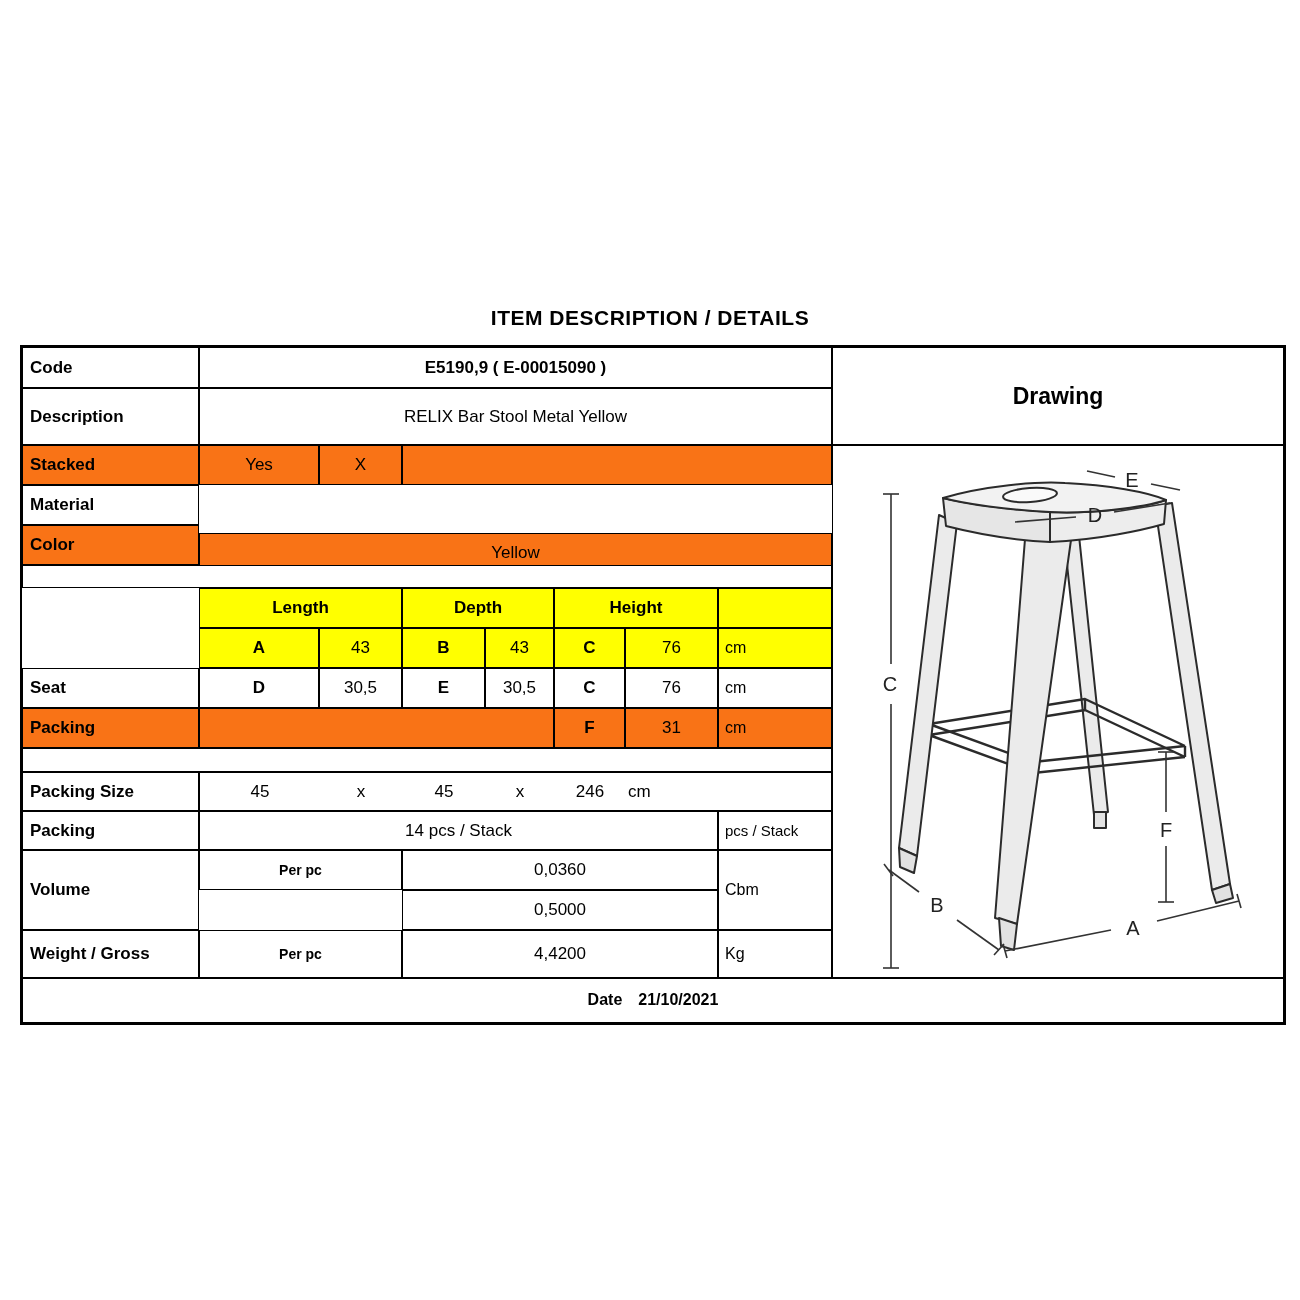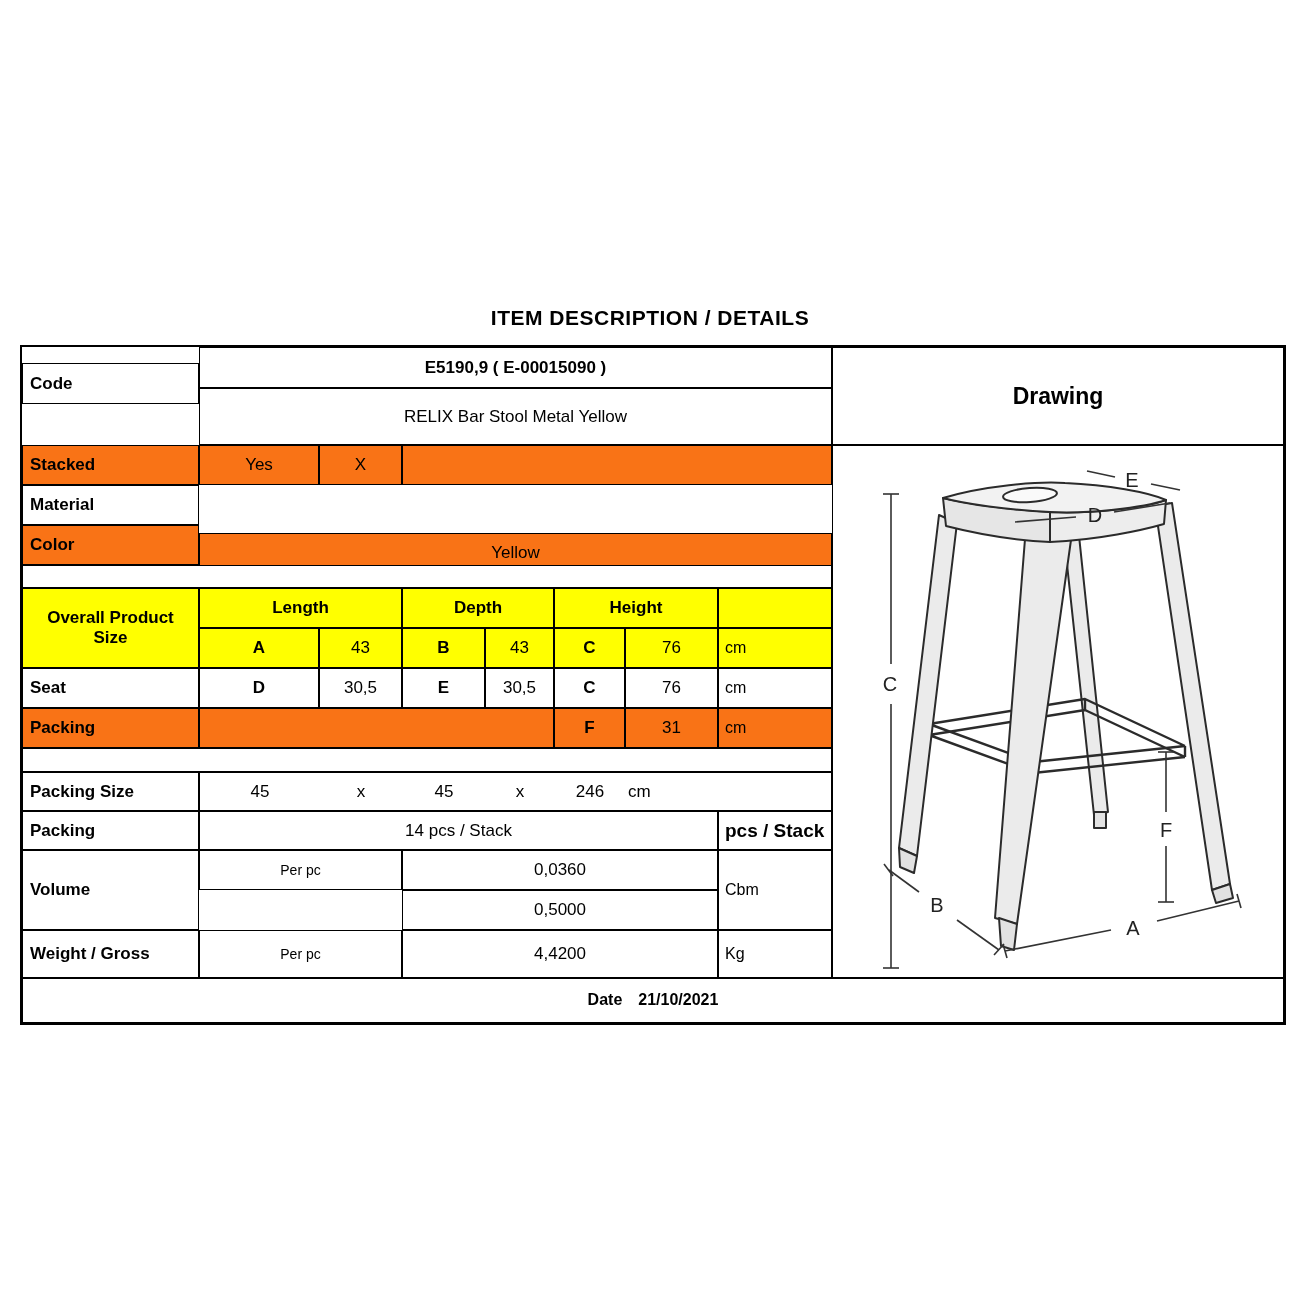--- a/index.html
+++ b/index.html
@@ -9,56 +9,56 @@
              font-size:21px;font-weight:bold;letter-spacing:.5px;}
   #spec-table{position:absolute;left:20px;top:345px;width:1262px;height:676px;
               border:2px solid #000;box-sizing:content-box;}
   .cell{position:absolute;border:1px solid #000;box-sizing:border-box;
         display:flex;align-items:center;justify-content:center;
         font-size:17px;line-height:1.15;background:#fff;overflow:hidden;}
   .lbl{justify-content:flex-start;padding-left:7px;font-weight:bold;}
   .ctr{justify-content:center;text-align:center;}
   .bold{font-weight:bold;}
   .unit{justify-content:flex-start;padding-left:6px;font-size:16px;}
-  .small{font-size:14px;font-weight:normal;}
+  .small{font-size:14px;font-weight:bold;}
   .gray{background:#f97316;}
   .yellow{background:#ffff00;}
   .psv{position:absolute;top:0;height:100%;width:50px;display:flex;
        align-items:center;justify-content:center;}
   #date-row span{font-weight:bold;font-size:16px;}
   #date-row{gap:16px;}
   svg text{font-family:"Liberation Sans","DejaVu Sans",sans-serif;font-size:20px;fill:#222;}
 </style>
 </head>
 <body>
 
 <div id="page">
 
   <div id="doc-title">ITEM DESCRIPTION / DETAILS</div>
 
   <div id="spec-table">
 
-    <div class="cell lbl" style="left:0;top:16px;width:177px;height:41px">Code</div>
+    <div class="cell lbl" style="left:0;top:0;width:177px;height:41px">Code</div>
     <div class="cell ctr bold" style="left:177px;top:0;width:633px;height:41px">E5190,9  ( E-00015090 )</div>
 
+    <div class="cell lbl" style="left:0;top:41px;width:177px;height:57px">Description</div>
     <div class="cell ctr" style="left:177px;top:41px;width:633px;height:57px">RELIX Bar Stool Metal Yellow</div>
 
     <div class="cell lbl gray" style="left:0;top:98px;width:177px;height:40px">Stacked</div>
     <div class="cell ctr gray" style="left:177px;top:98px;width:120px;height:40px">Yes</div>
     <div class="cell ctr gray" style="left:297px;top:98px;width:83px;height:40px">X</div>
     <div class="cell gray" style="left:380px;top:98px;width:430px;height:40px"></div>
 
     <div class="cell lbl" style="left:0;top:138px;width:177px;height:40px">Material</div>
 
     <div class="cell lbl gray" style="left:0;top:178px;width:177px;height:40px">Color</div>
     <div class="cell ctr gray" style="left:177px;top:186px;width:633px;height:40px">Yellow</div>
 
     <div class="cell" style="left:0;top:218px;width:810px;height:23px"></div>
 
-    <div class="cell ctr bold yellow" style="left:0;top:241px;width:177px;height:80px;padding:0 6px">Overall Product Size</div>
     <div class="cell ctr bold yellow" style="left:177px;top:241px;width:203px;height:40px">Length</div>
     <div class="cell ctr bold yellow" style="left:380px;top:241px;width:152px;height:40px">Depth</div>
     <div class="cell ctr bold yellow" style="left:532px;top:241px;width:164px;height:40px">Height</div>
     <div class="cell yellow" style="left:696px;top:241px;width:114px;height:40px"></div>
 
     <div class="cell ctr bold yellow" style="left:177px;top:281px;width:120px;height:40px">A</div>
     <div class="cell ctr yellow" style="left:297px;top:281px;width:83px;height:40px">43</div>
     <div class="cell ctr bold yellow" style="left:380px;top:281px;width:83px;height:40px">B</div>
     <div class="cell ctr yellow" style="left:463px;top:281px;width:69px;height:40px">43</div>
     <div class="cell ctr bold yellow" style="left:532px;top:281px;width:71px;height:40px">C</div>
@@ -87,21 +87,21 @@
       <span class="psv" style="left:35px">45</span>
       <span class="psv" style="left:136px">x</span>
       <span class="psv" style="left:219px">45</span>
       <span class="psv" style="left:295px">x</span>
       <span class="psv" style="left:365px">246</span>
       <span class="psv" style="left:428px;justify-content:flex-start">cm</span>
     </div>
 
     <div class="cell lbl" style="left:0;top:464px;width:177px;height:39px">Packing</div>
     <div class="cell ctr" style="left:177px;top:464px;width:519px;height:39px">14 pcs / Stack</div>
-    <div class="cell unit" style="left:696px;top:464px;width:114px;height:39px;font-weight:bold;font-size:19px">pcs / Stack</div>
+    <div class="cell unit" style="left:696px;top:464px;width:114px;height:39px;font-weight:normal;font-size:15px">pcs / Stack</div>
 
     <div class="cell lbl" style="left:0;top:503px;width:177px;height:80px">Volume</div>
     <div class="cell ctr small" style="left:177px;top:503px;width:203px;height:40px">Per pc</div>
     <div class="cell ctr" style="left:380px;top:503px;width:316px;height:40px">0,0360</div>
     <div class="cell unit" style="left:696px;top:503px;width:114px;height:80px">Cbm</div>
     <div class="cell ctr" style="left:380px;top:543px;width:316px;height:40px">0,5000</div>
 
     <div class="cell lbl" style="left:0;top:583px;width:177px;height:48px">Weight / Gross</div>
     <div class="cell ctr small" style="left:177px;top:583px;width:203px;height:48px">Per pc</div>
     <div class="cell ctr" style="left:380px;top:583px;width:316px;height:48px">4,4200</div>

